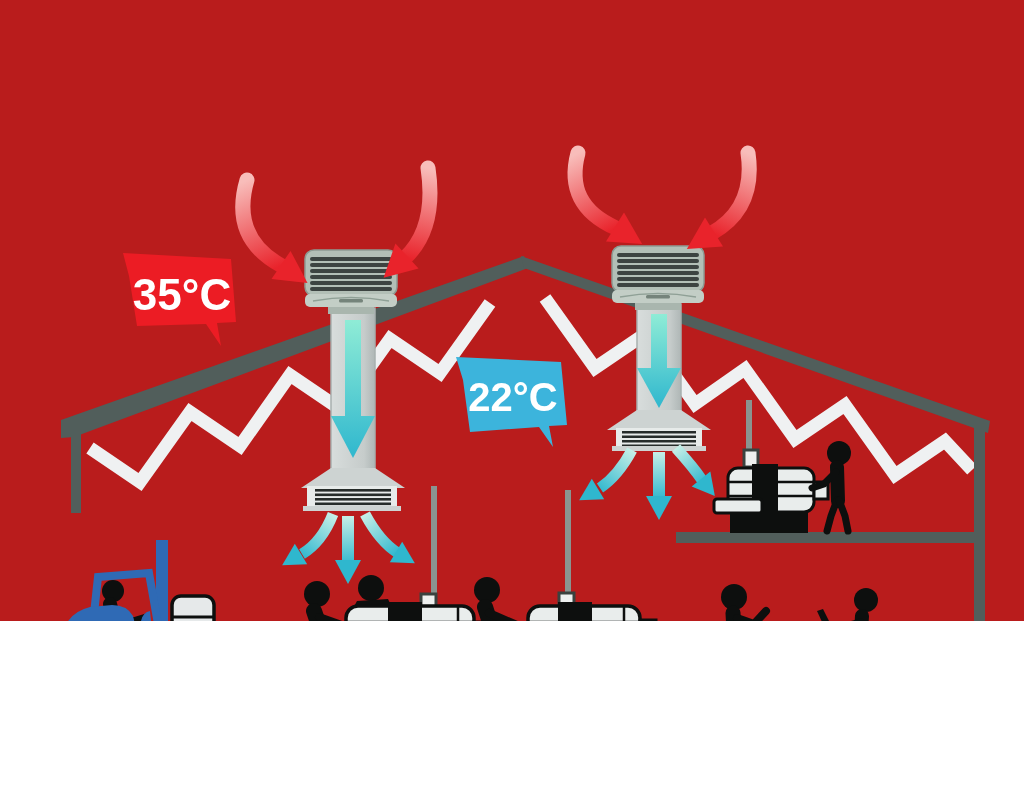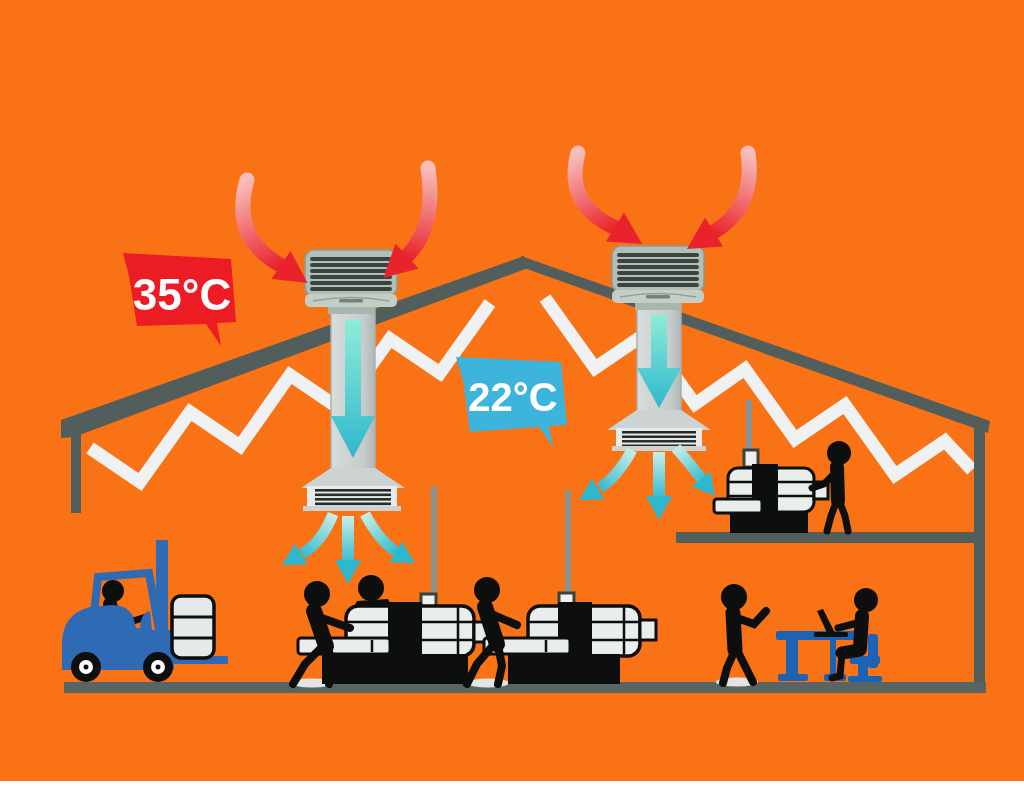--- a/index.html
+++ b/index.html
@@ -1,16 +1,16 @@
 <!DOCTYPE html>
 <html><head>
 <meta charset="utf-8">
 <style>
   html,body{margin:0;padding:0;background:#ffffff;}
-  .stage{width:1024px;height:781px;position:relative;background:#f97316;overflow:hidden;}
+  .stage{width:1024px;height:621px;position:relative;background:#b91c1c;overflow:hidden;}
   svg{display:block;}
   text{font-family:"Liberation Sans", sans-serif;font-weight:700;fill:#ffffff;}
   .t-big{font-size:44px;}
   .t-mid{font-size:40px;}
 </style>
 </head>
 <body>
 
 <div class="stage">
 <svg width="1024" height="789" viewBox="0 0 1024 789" xmlns="http://www.w3.org/2000/svg">

